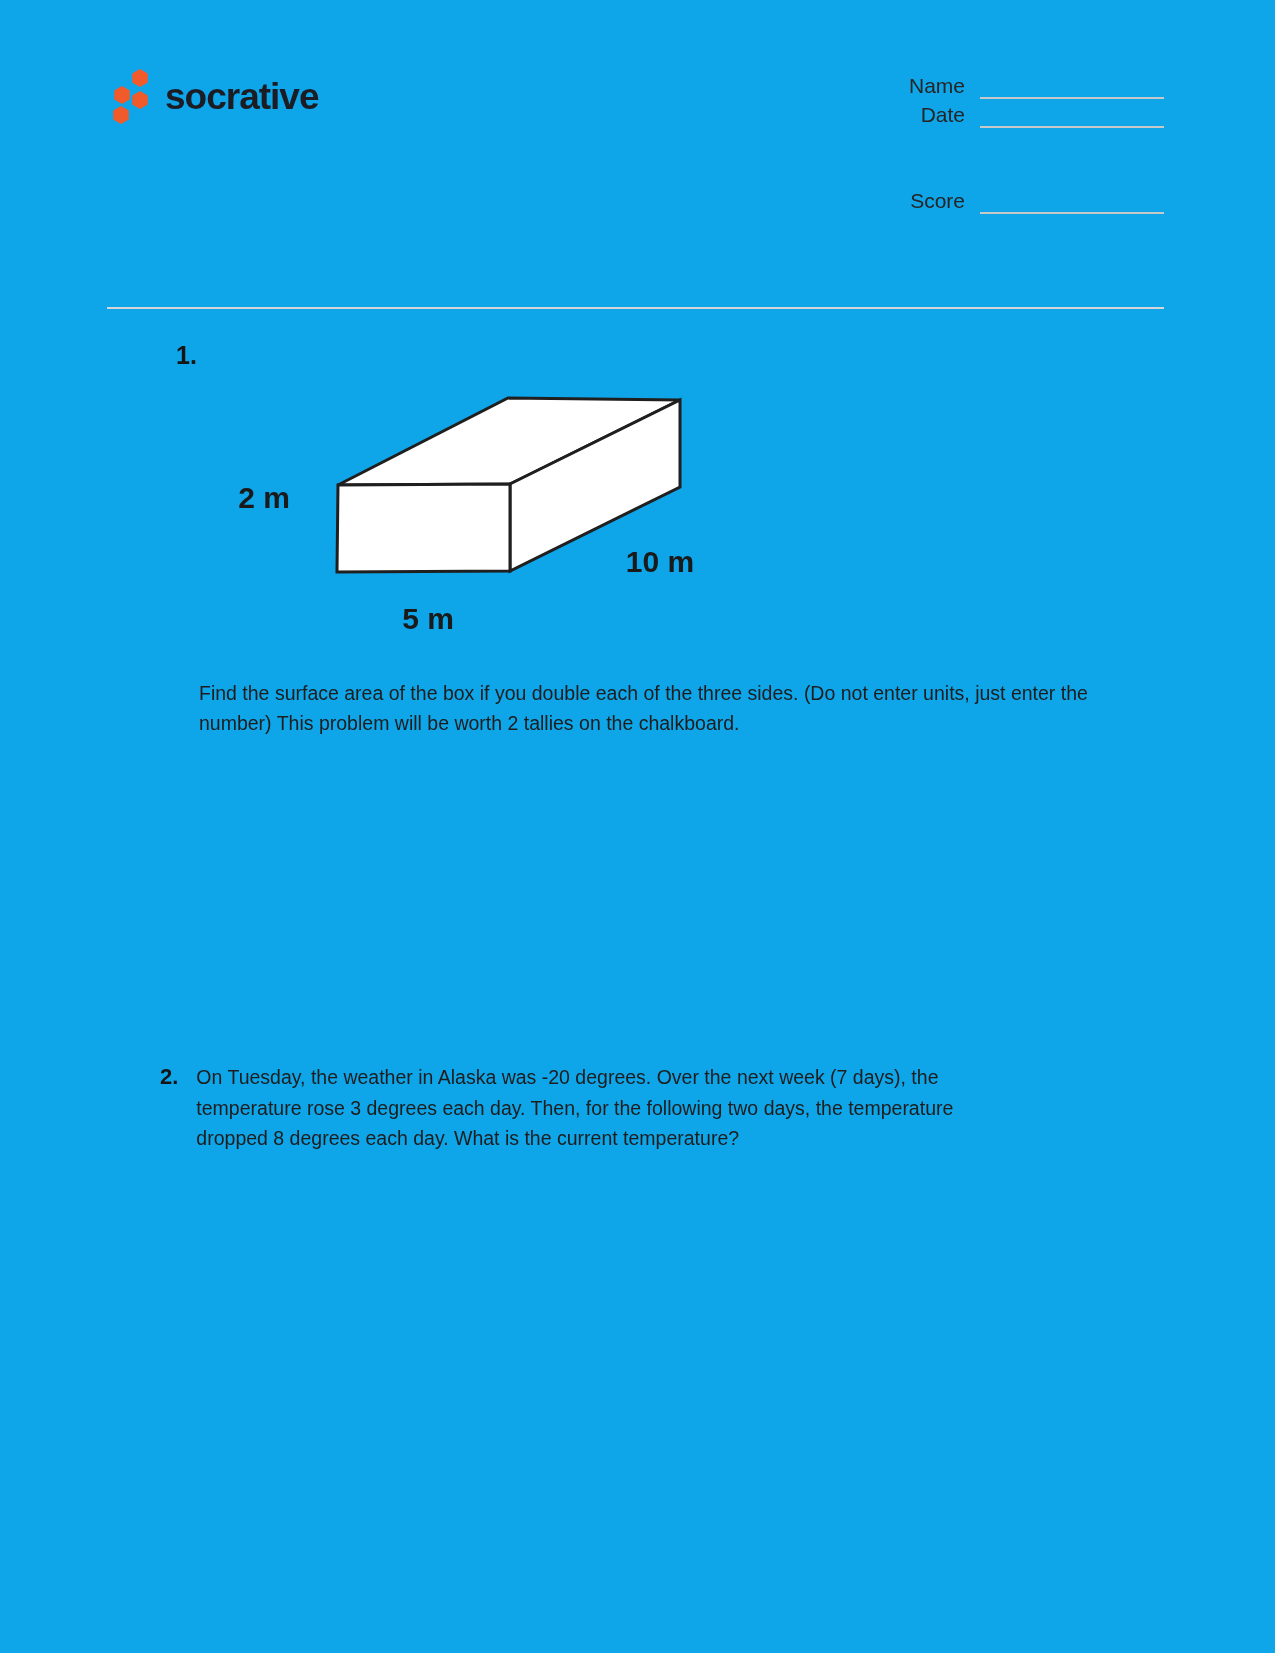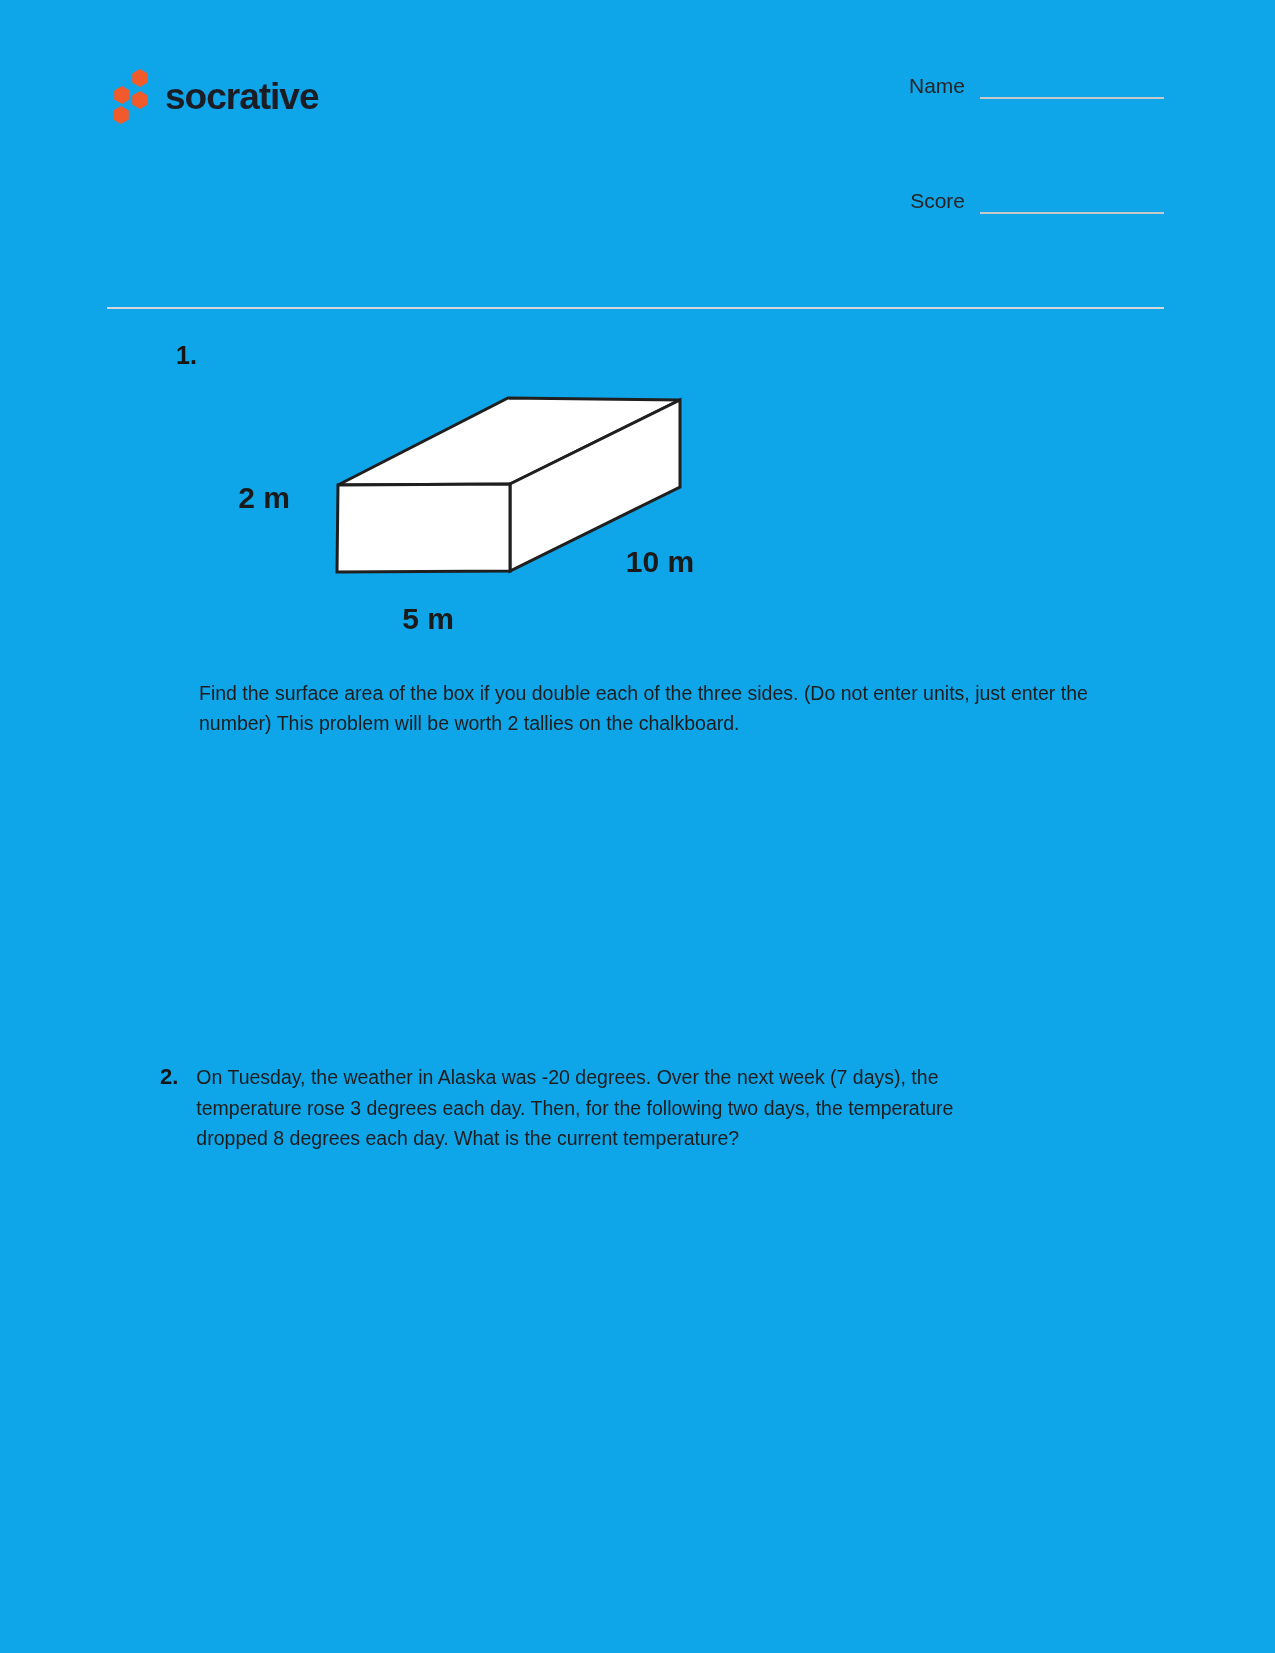--- a/index.html
+++ b/index.html
@@ -73,20 +73,24 @@
       </g>
     </svg>
     <span class="wordmark">socrative</span>
   </div>
 
   <div class="fields nd">
     <div class="field-row">
       <span class="field-label">Name</span>
       <span class="field-line"></span>
     </div>
+    <div class="field-row">
+      <span class="field-label">Date</span>
+      <span class="field-line"></span>
+    </div>
   </div>
 
 
   <div class="fields sc">
     <div class="field-row">
       <span class="field-label">Score</span>
       <span class="field-line"></span>
     </div>
   </div>
 

